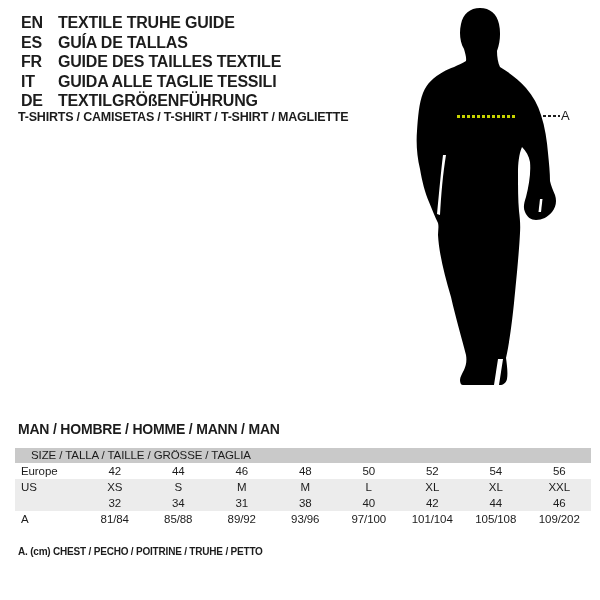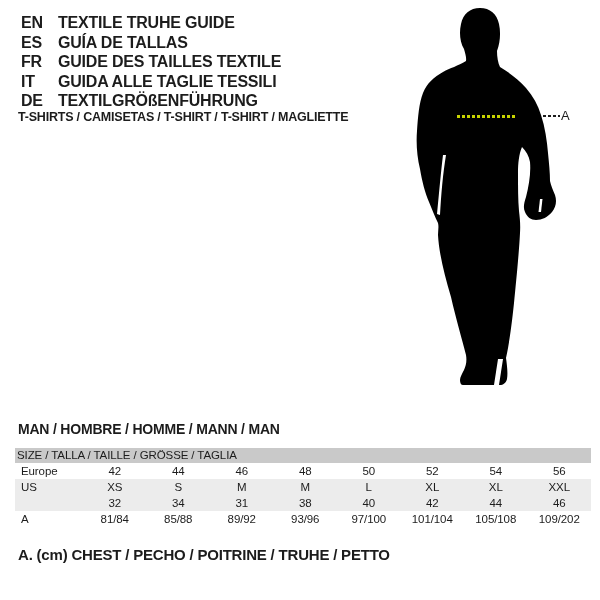--- a/index.html
+++ b/index.html
@@ -22,28 +22,28 @@
     background:repeating-linear-gradient(90deg,#c8d400 0 3px,transparent 3px 5px);}
   .dash-black{left:543px;top:115px;width:17px;height:2px;
     background:repeating-linear-gradient(90deg,#1c1c1c 0 3px,transparent 3px 5px);}
   .a-label{left:561px;top:108px;font-size:13px;font-weight:400;}
 
   
   .man-heading{left:18px;top:421px;font-weight:700;font-size:14px;letter-spacing:-0.2px;white-space:nowrap;}
 
   
   .size-table{left:15px;top:448px;width:576px;font-size:11.5px;letter-spacing:-0.1px;}
-  .st-header{background:#c9c9c9;height:15px;line-height:15px;padding-left:2px;white-space:nowrap;}
+  .st-header{background:#c9c9c9;height:15px;line-height:15px;padding-left:16px;white-space:nowrap;}
   .st-row{display:flex;height:16px;line-height:16px;}
   .st-row.stripe{background:#ececec;}
   .st-lbl{width:68px;padding-left:6px;box-sizing:border-box;}
   .st-val{width:63.5px;text-align:center;}
 
   
-  .foot-note{left:18px;top:546px;font-weight:700;font-size:15px;letter-spacing:-0.2px;white-space:nowrap;}
+  .foot-note{left:18px;top:546px;font-weight:700;font-size:10px;letter-spacing:-0.2px;white-space:nowrap;}
 </style>
 </head>
 <body>
 
 <div class="abs lang-table">
   <div class="lang-row">
     <span class="lang-code">EN</span>
     <span>TEXTILE TRUHE GUIDE</span>
   </div>
   <div class="lang-row">

